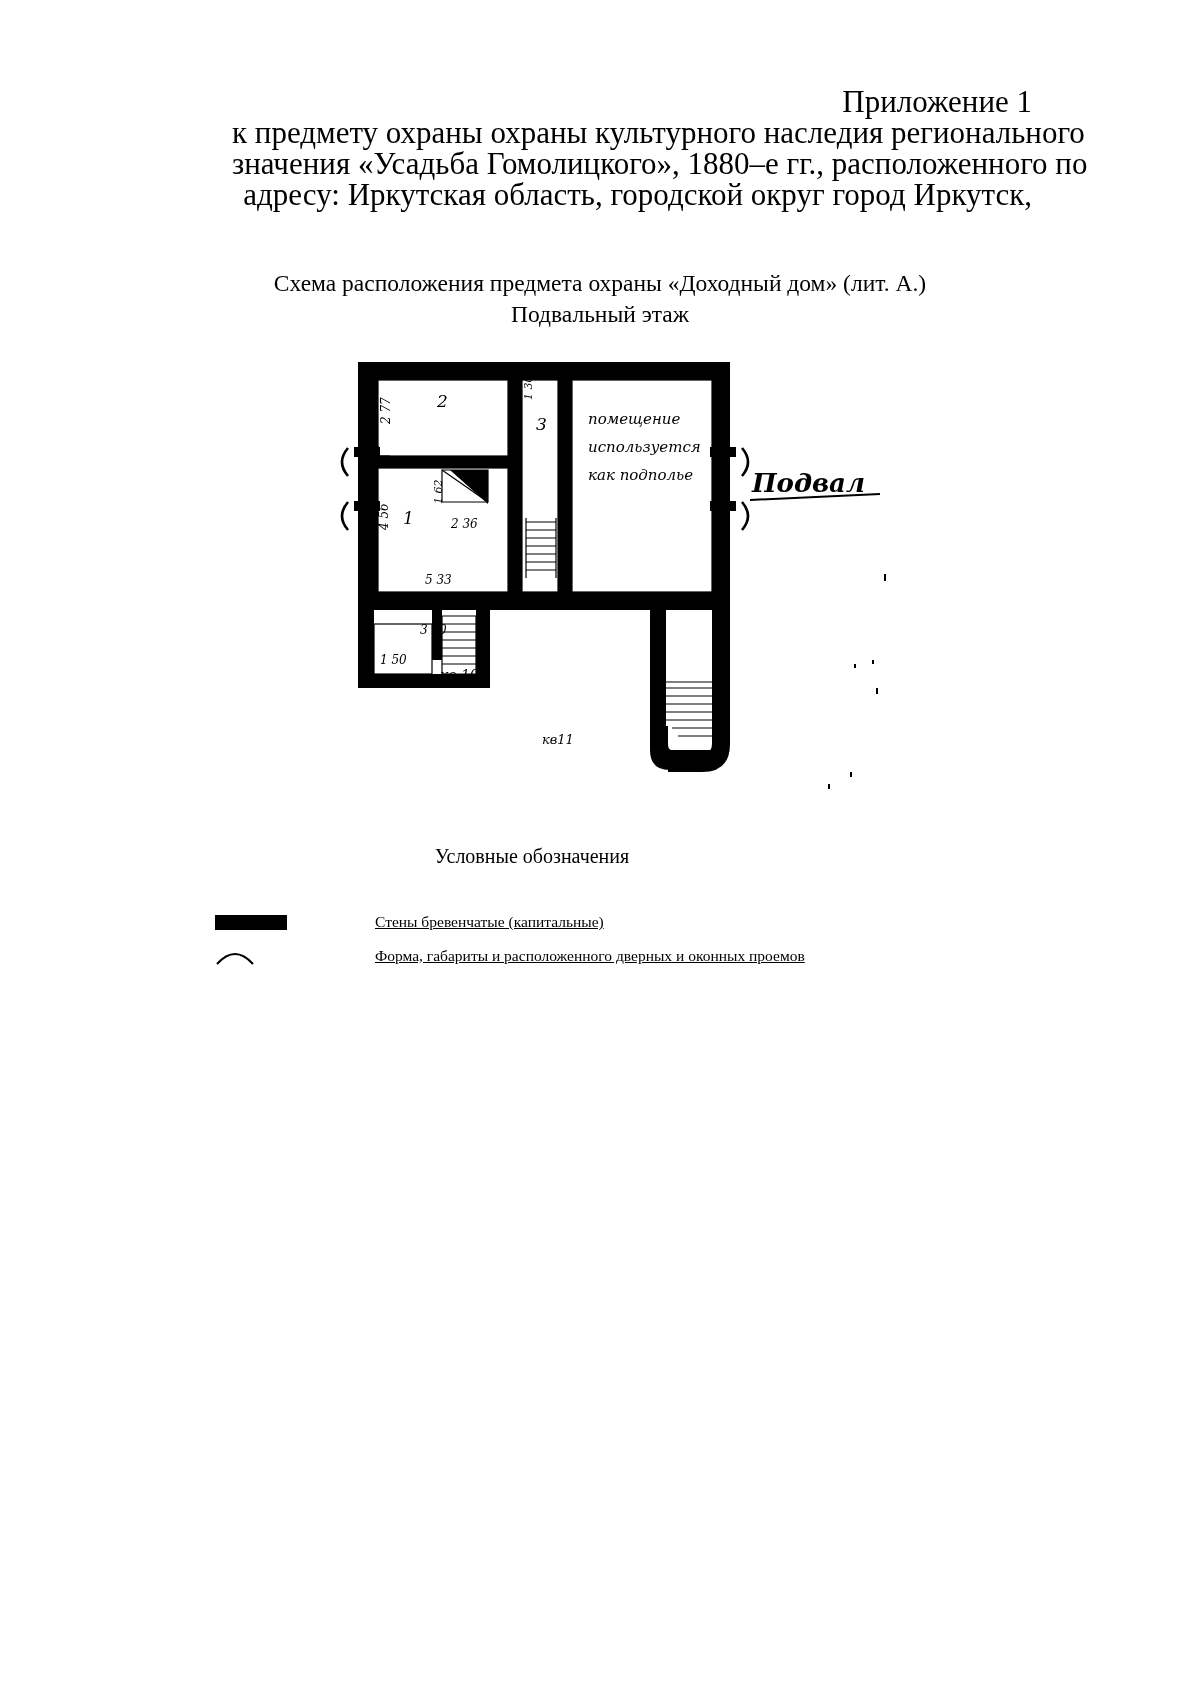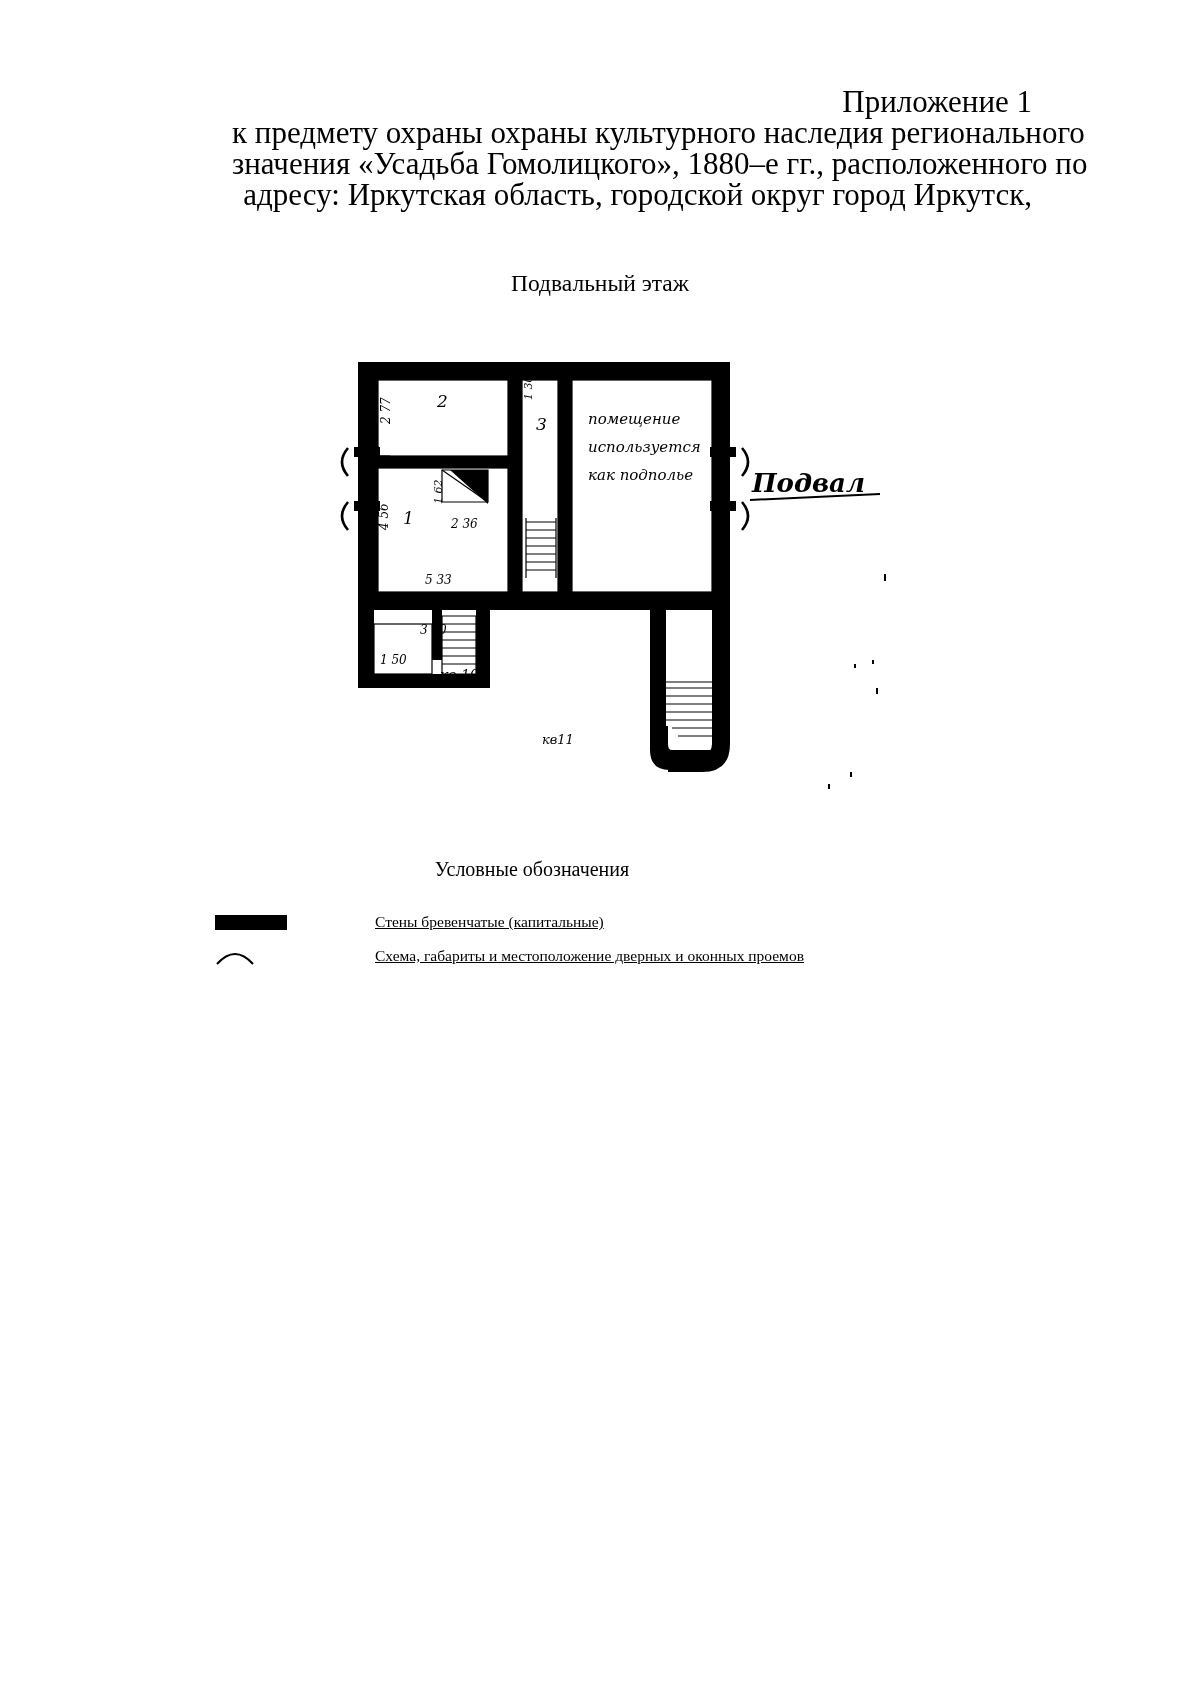--- a/index.html
+++ b/index.html
@@ -57,21 +57,20 @@
   }
 
   
   .legend-title {
     position: absolute;
     top: 845px;
     left: 0;
     width: 1064px;
     text-align: center;
     font-size: 20px;
-    margin-top: 13px;
   }
   .legend {
     position: absolute;
     top: 905px;
     left: 215px;
     width: 800px;
     font-size: 15.5px;
     font-family: "Liberation Serif", serif;
     text-decoration: underline;
   }
@@ -111,20 +110,21 @@
 <body>
 
 <div class="doc-header">
   <div class="line app">Приложение 1</div>
   <div class="line">к предмету охраны охраны культурного наследия регионального</div>
   <div class="line">значения «Усадьба Гомолицкого», 1880–е гг., расположенного по</div>
   <div class="line">адресу: Иркутская область, городской округ город Иркутск,</div>
 </div>
 
 <div class="doc-title">
+  <div>Схема расположения предмета охраны «Доходный дом» (лит. А.)</div>
   <div>Подвальный этаж</div>
 </div>
 
 <div class="plan-wrap">
   <svg class="plan-svg" width="600" height="460" viewBox="0 0 600 460" xmlns="http://www.w3.org/2000/svg">
 
     <g fill="#000">
 
       <rect x="38" y="10" width="372" height="18"></rect>
 
@@ -241,15 +241,15 @@
       <div class="legend-bar"></div>
     </div>
     <div class="legend-text">Стены бревенчатые (капитальные)</div>
   </div>
   <div class="legend-row">
     <div class="legend-sym">
       <svg class="legend-arc" viewBox="0 0 40 20" xmlns="http://www.w3.org/2000/svg">
         <path d="M2 18 Q20 -2 38 18" fill="none" stroke="#000" stroke-width="2"></path>
       </svg>
     </div>
-    <div class="legend-text">Схема, габариты и местоположение дверных и оконных проемов</div>
+    <div class="legend-text">Форма, габариты и расположенного дверных и оконных проемов</div>
   </div>
 </div>
 
 </body></html>

